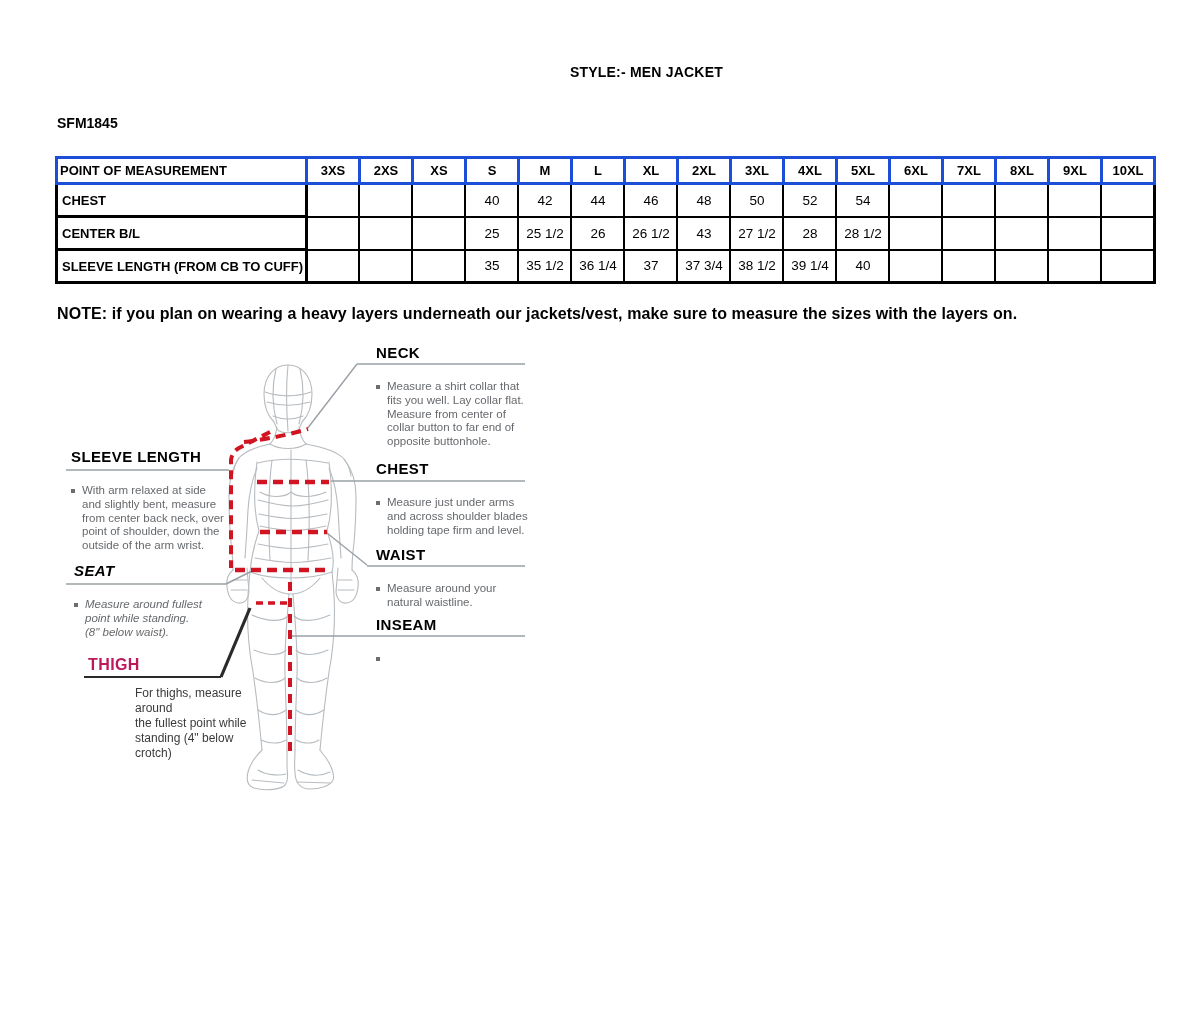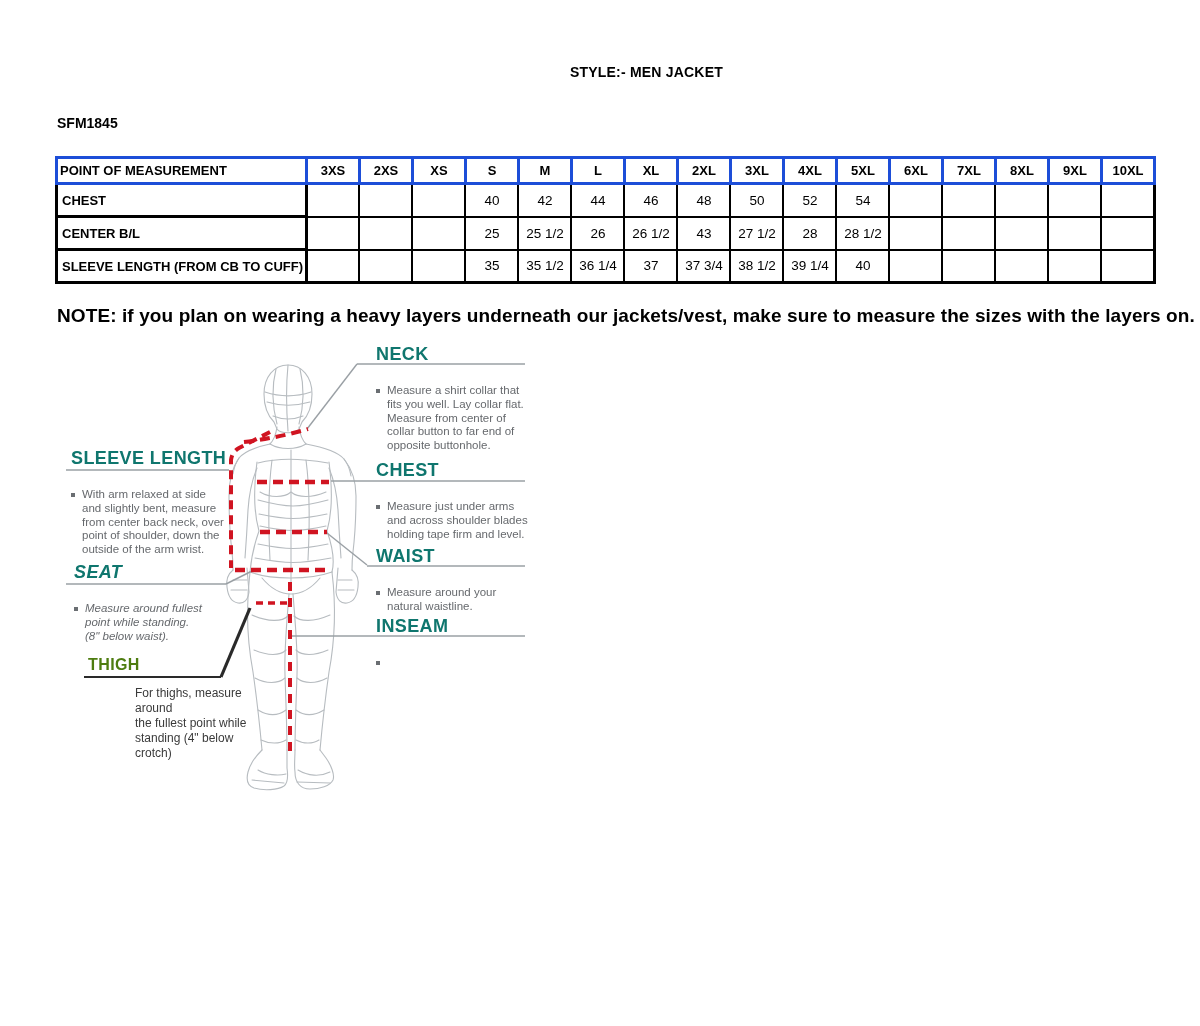--- a/index.html
+++ b/index.html
@@ -5,42 +5,42 @@
   html,body{margin:0;padding:0;}
   body{
     width:1200px;height:1026px;position:relative;background:#ffffff;
     font-family:"Liberation Sans","DejaVu Sans",sans-serif;color:#000;
     overflow:hidden;
   }
   .abs{position:absolute;}
   
   .doc-title{left:570px;top:64px;font-size:14px;font-weight:bold;letter-spacing:0.2px;}
   .style-number{left:57px;top:115px;font-size:14px;font-weight:bold;}
-  .note-line{left:57px;top:305px;font-size:19px;font-weight:bold;letter-spacing:0.1px;}
+  .note-line{left:57px;top:305px;font-size:16px;font-weight:bold;letter-spacing:0.1px;}
   
   .size-table-wrap{left:55px;top:156px;}
   table.size-table{border-collapse:collapse;table-layout:fixed;border:3px solid #000;}
   table.size-table th,table.size-table td{
     border:2px solid #000;font-size:13px;text-align:center;vertical-align:middle;
     padding:0 2px;overflow:hidden;white-space:nowrap;
   }
   table.size-table thead th{border:3px solid #1d4ed8;font-weight:bold;height:23px;}
   table.size-table tbody tr{height:33px;}
   table.size-table tbody th{
     border-width:3px 3px 3px 3px;font-weight:bold;text-align:left;padding-left:4px;font-size:13px;
   }
   table.size-table td{font-weight:normal;font-size:13.5px;}
   col.c-label{width:235px;}
   col.c-size{width:53px;}
   
   .callout{position:absolute;width:160px;}
   .callout-h{
-    font-size:18px;font-weight:bold;color:#0f766e;letter-spacing:0.4px;
-  }
-  .callout-h.dark{color:#4d7c0f;font-size:16px;}
+    font-size:15px;font-weight:bold;color:#000000;letter-spacing:0.4px;
+  }
+  .callout-h.dark{color:#be185d;font-size:16px;}
   .callout-body{display:flex;margin-top:19px;}
   .bullet{
     flex:0 0 auto;width:4px;height:4px;background:#6a6e72;margin:5px 7px 0 0;display:inline-block;
   }
   .callout-txt{
     font-size:11.5px;line-height:13.8px;color:#66696d;white-space:pre-line;
   }
   .callout-txt.dark{color:#3a3a3a;font-size:12px;line-height:15px;}
   
   #diagram-svg{position:absolute;left:0;top:0;pointer-events:none;}

